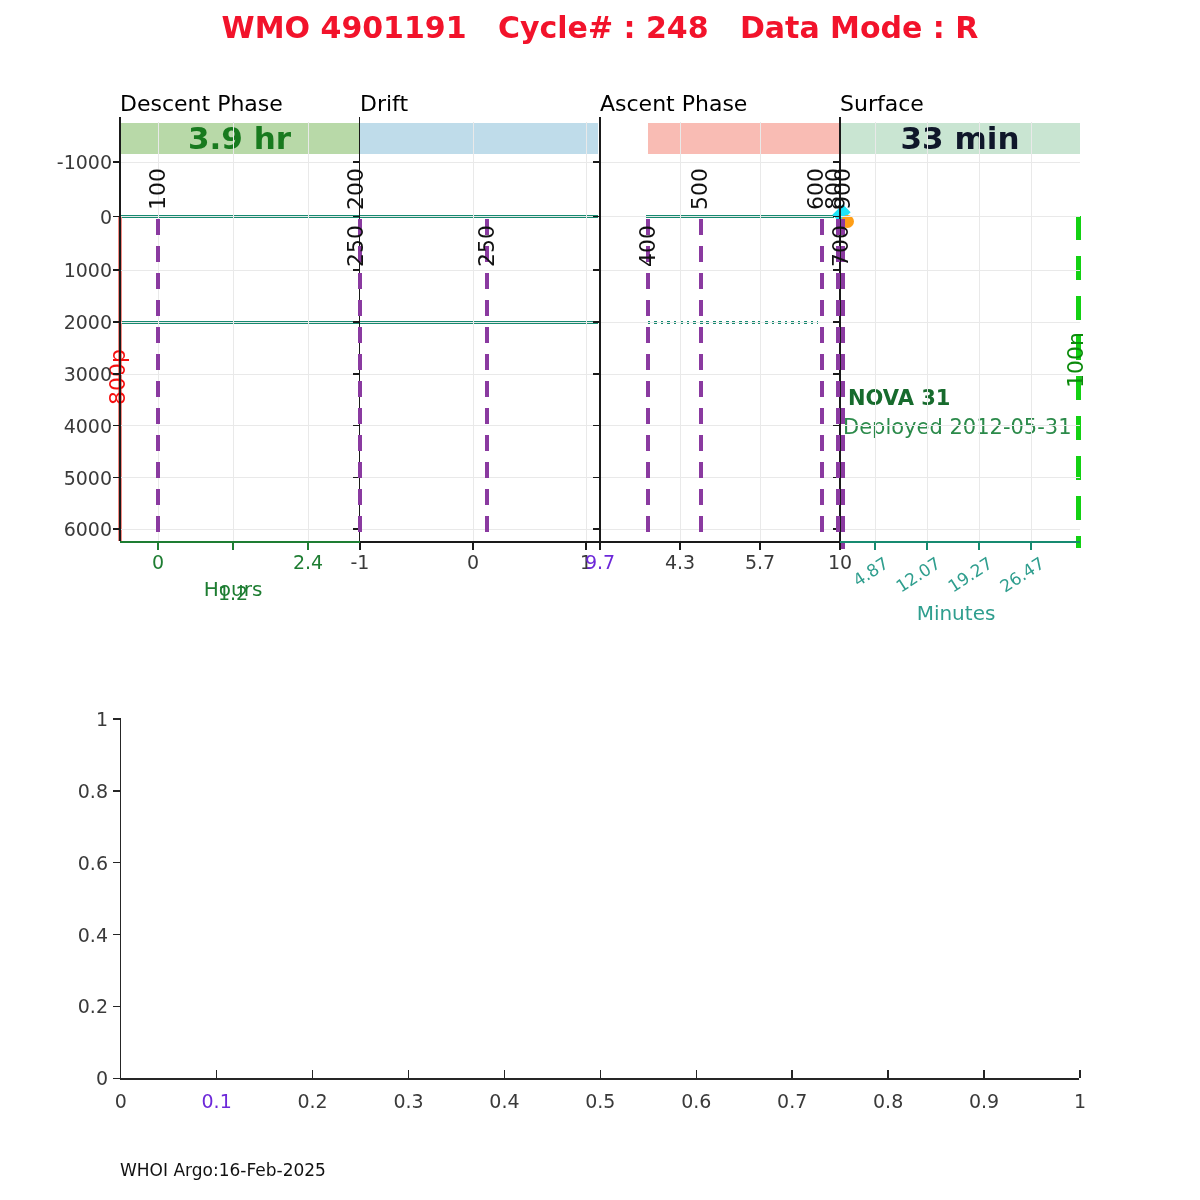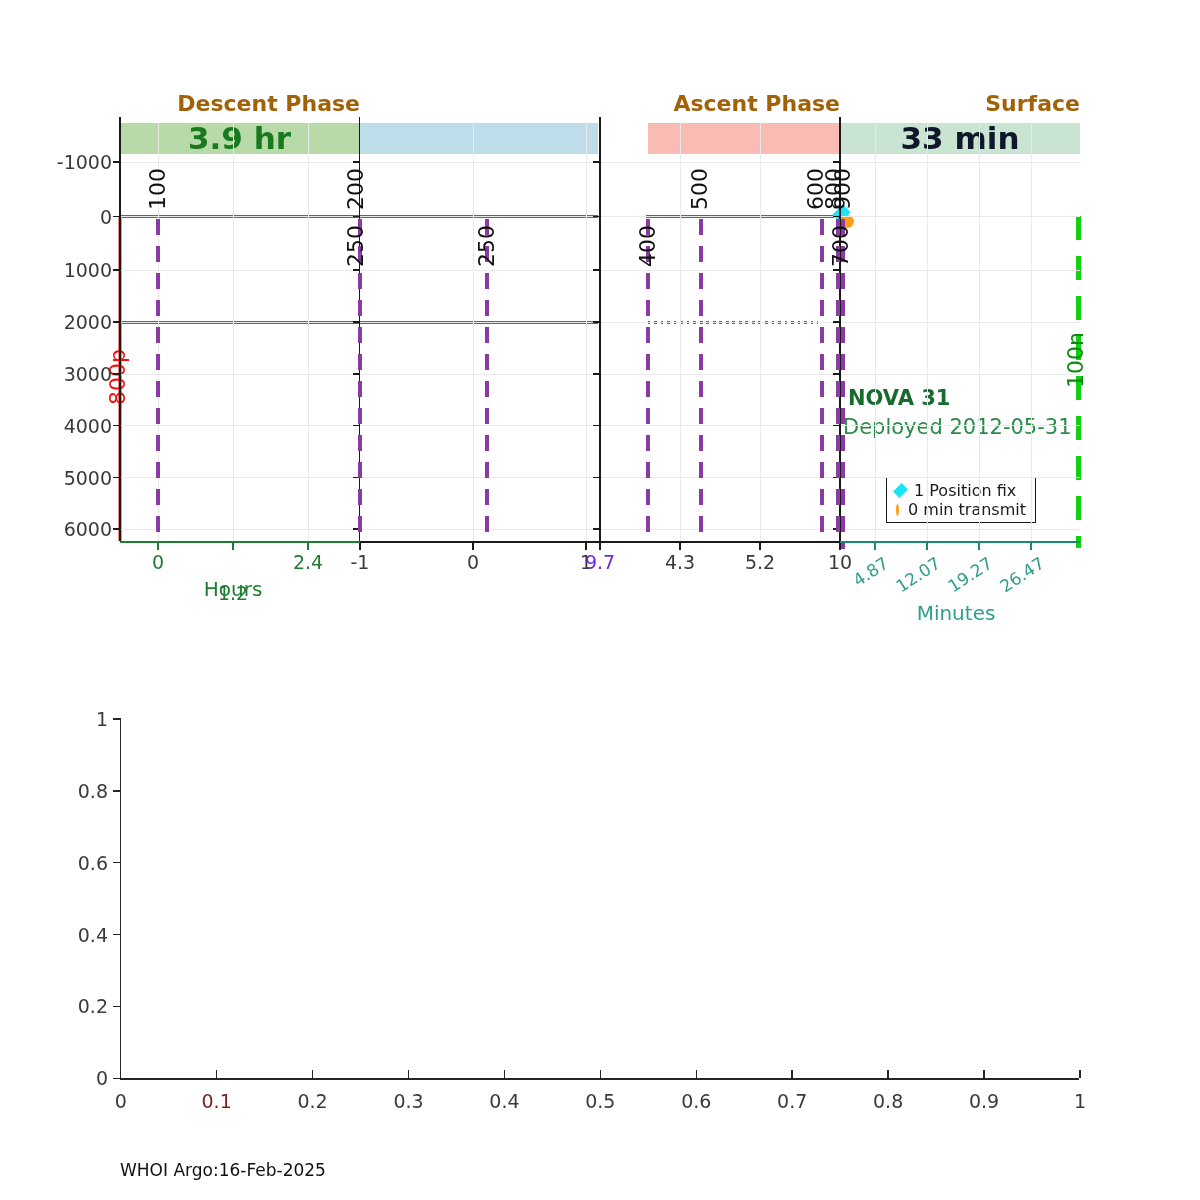--- a/index.html
+++ b/index.html
@@ -7,36 +7,38 @@
   .abs{position:absolute;}
   .gridh,.gridv{background:#e9e9e9;}
   .spine{background:#1a1a1a;}
   .xlab{font-size:19px;text-align:center;white-space:nowrap;}
   .ylab{font-size:19px;color:#3a3a3a;text-align:right;white-space:nowrap;}
   .prlab{font-size:22px;color:#111;text-align:center;transform:rotate(-90deg);white-space:nowrap;width:84px;height:24px;line-height:24px;}
   .purple{width:4.5px;background:repeating-linear-gradient(180deg,#8a3aa0 0 16px,rgba(0,0,0,0) 16px 27px);}
   .surf-lab{font-size:17px;color:#2f9e8e;text-align:right;transform:rotate(-33deg);transform-origin:100% 0;white-space:nowrap;}
   .teal{background:#178a70;}
   .title{width:1200px;text-align:center;font-weight:bold;font-size:30px;white-space:pre;}
-  .phase-title{width:240px;text-align:right;font-weight:bold;font-size:22px;color:#a16207;}
+  .phase-title{width:240px;text-align:left;font-weight:normal;font-size:22px;color:#000000;}
   .band{height:31px;top:123px;}
   .band-text{width:100%;text-align:center;font-weight:bold;font-size:31px;line-height:31px;}
   .axis-label{font-size:20px;text-align:center;white-space:nowrap;}
   .legend{box-sizing:border-box;border:1.5px solid #1a1a1a;background:#fff;padding:3px 9px;display:flex;flex-direction:column;justify-content:space-around;}
   .legend-row{display:flex;align-items:center;gap:9px;font-size:16px;color:#1a1a1a;white-space:nowrap;}
   .diamond{width:9px;height:9px;background:#1ee3f7;transform:rotate(45deg) scale(1,1.35);}
   .circle{border-radius:50%;background:#ff9e16;}
 </style>
 </head>
 <body>
 
 <div id="fig">
 
+  <div class="abs title" style="left:0;top:10px;color:#f2132b;">WMO 4901191   Cycle# : 248   Data Mode : R</div>
 
   <div class="abs phase-title" style="left:120px;top:91px;">Descent Phase</div>
+  <div class="abs phase-title" style="left:360px;top:91px;">Drift</div>
   <div class="abs phase-title" style="left:840px;top:91px;">Surface</div>
   <div class="abs phase-title" style="left:600px;top:91px;">Ascent Phase</div>
 
   <div class="abs band" style="left:120px;width:239px;background:#b8d9a8;">
     <div class="band-text" style="color:#187a1e;">3.9 hr</div>
   </div>
   <div class="abs band" style="left:359px;width:239px;background:#bfdcea;"></div>
   <div class="abs band" style="left:648px;width:192px;background:#f9bcb4;"></div>
   <div class="abs band" style="left:840px;width:240px;background:#c9e5d2;">
     <div class="band-text" style="color:#0f172a;">33 min</div>
@@ -52,30 +54,20 @@
 
   <div class="abs" style="left:1076px;top:216px;width:4.5px;height:332px;background:repeating-linear-gradient(180deg,#12d112 0 24px,rgba(0,0,0,0) 24px 40px);"></div>
   <div class="abs prlab" style="left:1034px;top:348px;color:#0b8a0b;">100n</div>
 
   <div class="abs" style="left:848px;top:386px;font-size:21px;font-weight:bold;color:#176b2d;white-space:nowrap;">NOVA 31</div>
   <div class="abs" style="left:843px;top:415px;font-size:21px;color:#2b8a4a;white-space:nowrap;">Deployed 2012-05-31</div>
 
   <div class="abs" style="left:835.5px;top:207.5px;width:11px;height:11px;background:#1ee3f7;transform:rotate(45deg) scale(1,1.35);"></div>
   <div class="abs circle" style="left:841px;top:215px;width:13px;height:13px;"></div>
 
-  <div class="abs legend" style="left:886px;top:477px;width:150px;height:46px;">
-    <div class="legend-row">
-      <span class="diamond"></span>
-      <span>1 Position fix</span>
-    </div>
-    <div class="legend-row">
-      <span class="circle" style="width:12px;height:12px;"></span>
-      <span>0 min transmit</span>
-    </div>
-  </div>
 
   <div class="abs axis-label" style="left:173px;top:577px;width:120px;color:#1e7d32;">Hours</div>
   <div class="abs axis-label" style="left:896px;top:601px;width:120px;color:#2f9e8e;">Minutes</div>
 
   <div class="abs" style="left:120px;top:1160px;font-size:17px;color:#111;white-space:nowrap;">WHOI Argo:16-Feb-2025</div>
 <div class="abs gridh" style="left: 120px; top: 161.5px; width: 960px; height: 1px;"></div>
     <div class="abs gridh" style="left: 120px; top: 216px; width: 960px; height: 1px;"></div>
     <div class="abs gridh" style="left: 120px; top: 269.5px; width: 960px; height: 1px;"></div>
     <div class="abs gridh" style="left: 120px; top: 321.5px; width: 960px; height: 1px;"></div>
     <div class="abs gridh" style="left: 120px; top: 373.5px; width: 960px; height: 1px;"></div>
@@ -151,21 +143,21 @@
     <div class="abs xlab" style="left: 330px; top: 551px; width: 60px; color: rgb(58, 58, 58);">-1</div>
     <div class="abs" style="left: 472.25px; top: 543px; width: 1.5px; height: 7px; background: rgb(26, 26, 26);"></div>
     <div class="abs xlab" style="left: 443px; top: 551px; width: 60px; color: rgb(58, 58, 58);">0</div>
     <div class="abs" style="left: 585.25px; top: 543px; width: 1.5px; height: 7px; background: rgb(26, 26, 26);"></div>
     <div class="abs xlab" style="left: 556px; top: 551px; width: 60px; color: rgb(58, 58, 58);">1</div>
     <div class="abs" style="left: 599.25px; top: 543px; width: 1.5px; height: 7px; background: rgb(26, 26, 26);"></div>
     <div class="abs xlab" style="left: 570px; top: 551px; width: 60px; color: #6d28d9;">9.7</div>
     <div class="abs" style="left: 679.25px; top: 543px; width: 1.5px; height: 7px; background: rgb(26, 26, 26);"></div>
     <div class="abs xlab" style="left: 650px; top: 551px; width: 60px; color: rgb(58, 58, 58);">4.3</div>
     <div class="abs" style="left: 759.25px; top: 543px; width: 1.5px; height: 7px; background: rgb(26, 26, 26);"></div>
-    <div class="abs xlab" style="left: 730px; top: 551px; width: 60px; color: rgb(58, 58, 58);">5.2</div>
+    <div class="abs xlab" style="left: 730px; top: 551px; width: 60px; color: rgb(58, 58, 58);">5.7</div>
     <div class="abs" style="left: 839.25px; top: 543px; width: 1.5px; height: 7px; background: rgb(26, 26, 26);"></div>
     <div class="abs xlab" style="left: 810px; top: 551px; width: 60px; color: rgb(58, 58, 58);">10</div>
     <div class="abs" style="left: 874.25px; top: 543px; width: 1.5px; height: 7px; background: rgb(23, 138, 112);"></div>
     <div class="abs surf-lab" style="left: 817px; top: 553px; width: 64px;">4.87</div>
     <div class="abs" style="left: 926.25px; top: 543px; width: 1.5px; height: 7px; background: rgb(23, 138, 112);"></div>
     <div class="abs surf-lab" style="left: 869px; top: 553px; width: 64px;">12.07</div>
     <div class="abs" style="left: 978.25px; top: 543px; width: 1.5px; height: 7px; background: rgb(23, 138, 112);"></div>
     <div class="abs surf-lab" style="left: 921px; top: 553px; width: 64px;">19.27</div>
     <div class="abs" style="left: 1030.25px; top: 543px; width: 1.5px; height: 7px; background: rgb(23, 138, 112);"></div>
     <div class="abs surf-lab" style="left: 973px; top: 553px; width: 64px;">26.47</div>
@@ -185,21 +177,21 @@
     <div class="abs prlab" style="left: 801px; top: 177px; color: rgb(17, 17, 17);">900</div>
     <div class="abs prlab" style="left: 314px; top: 234px; color: rgb(17, 17, 17);">250</div>
     <div class="abs prlab" style="left: 445px; top: 234px; color: rgb(17, 17, 17);">250</div>
     <div class="abs prlab" style="left: 606px; top: 234px; color: rgb(17, 17, 17);">400</div>
     <div class="abs prlab" style="left: 799px; top: 234px; color: rgb(17, 17, 17);">700</div>
     <div class="abs" style="left: 119.95px; top: 719px; width: 1.5px; height: 360.8px; background: rgb(38, 38, 38);"></div>
     <div class="abs" style="left: 119.95px; top: 1078.3px; width: 959.3px; height: 1.5px; background: rgb(38, 38, 38);"></div>
     <div class="abs" style="left: 119.95px; top: 1070.3px; width: 1.5px; height: 8px; background: rgb(38, 38, 38);"></div>
     <div class="abs xlab" style="left: 90.7px; top: 1090px; width: 60px; color: rgb(58, 58, 58);">0</div>
     <div class="abs" style="left: 215.88px; top: 1070.3px; width: 1.5px; height: 8px; background: rgb(38, 38, 38);"></div>
-    <div class="abs xlab" style="left: 186.63px; top: 1090px; width: 60px; color: #7f1d1d;">0.1</div>
+    <div class="abs xlab" style="left: 186.63px; top: 1090px; width: 60px; color: #6d28d9;">0.1</div>
     <div class="abs" style="left: 311.81px; top: 1070.3px; width: 1.5px; height: 8px; background: rgb(38, 38, 38);"></div>
     <div class="abs xlab" style="left: 282.56px; top: 1090px; width: 60px; color: rgb(58, 58, 58);">0.2</div>
     <div class="abs" style="left: 407.74px; top: 1070.3px; width: 1.5px; height: 8px; background: rgb(38, 38, 38);"></div>
     <div class="abs xlab" style="left: 378.49px; top: 1090px; width: 60px; color: rgb(58, 58, 58);">0.3</div>
     <div class="abs" style="left: 503.67px; top: 1070.3px; width: 1.5px; height: 8px; background: rgb(38, 38, 38);"></div>
     <div class="abs xlab" style="left: 474.42px; top: 1090px; width: 60px; color: rgb(58, 58, 58);">0.4</div>
     <div class="abs" style="left: 599.6px; top: 1070.3px; width: 1.5px; height: 8px; background: rgb(38, 38, 38);"></div>
     <div class="abs xlab" style="left: 570.35px; top: 1090px; width: 60px; color: rgb(58, 58, 58);">0.5</div>
     <div class="abs" style="left: 695.53px; top: 1070.3px; width: 1.5px; height: 8px; background: rgb(38, 38, 38);"></div>
     <div class="abs xlab" style="left: 666.28px; top: 1090px; width: 60px; color: rgb(58, 58, 58);">0.6</div>

